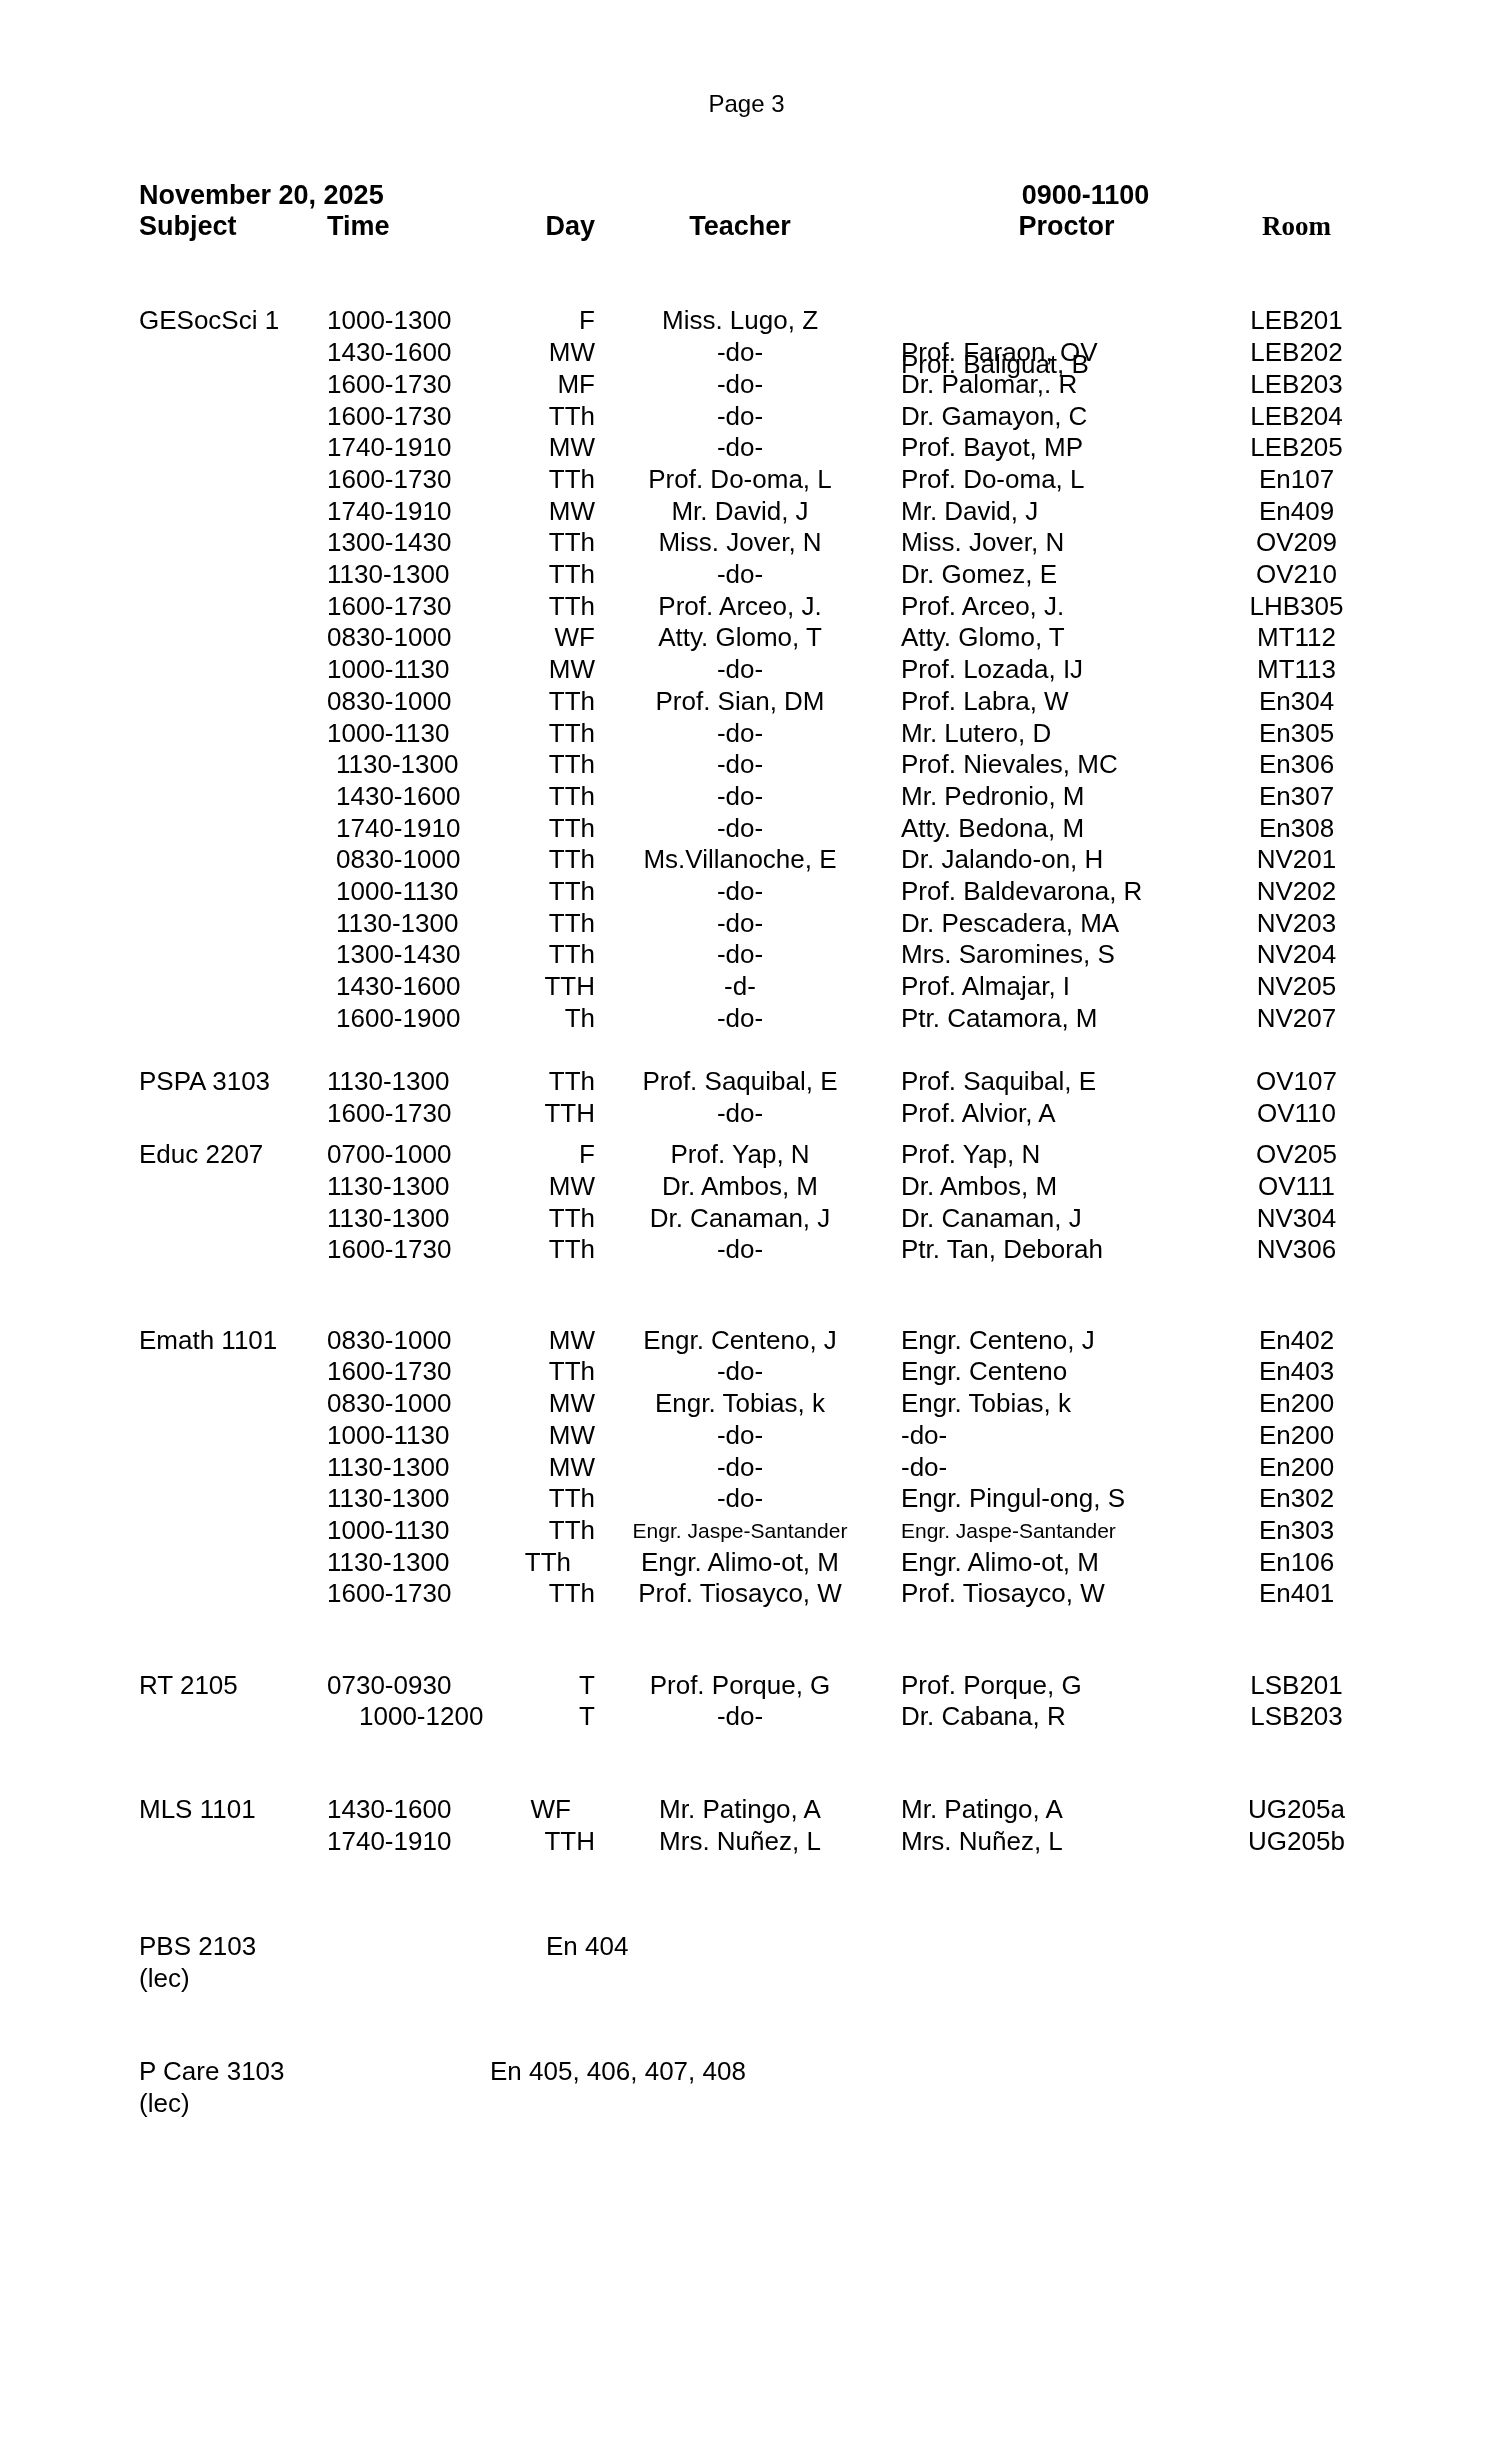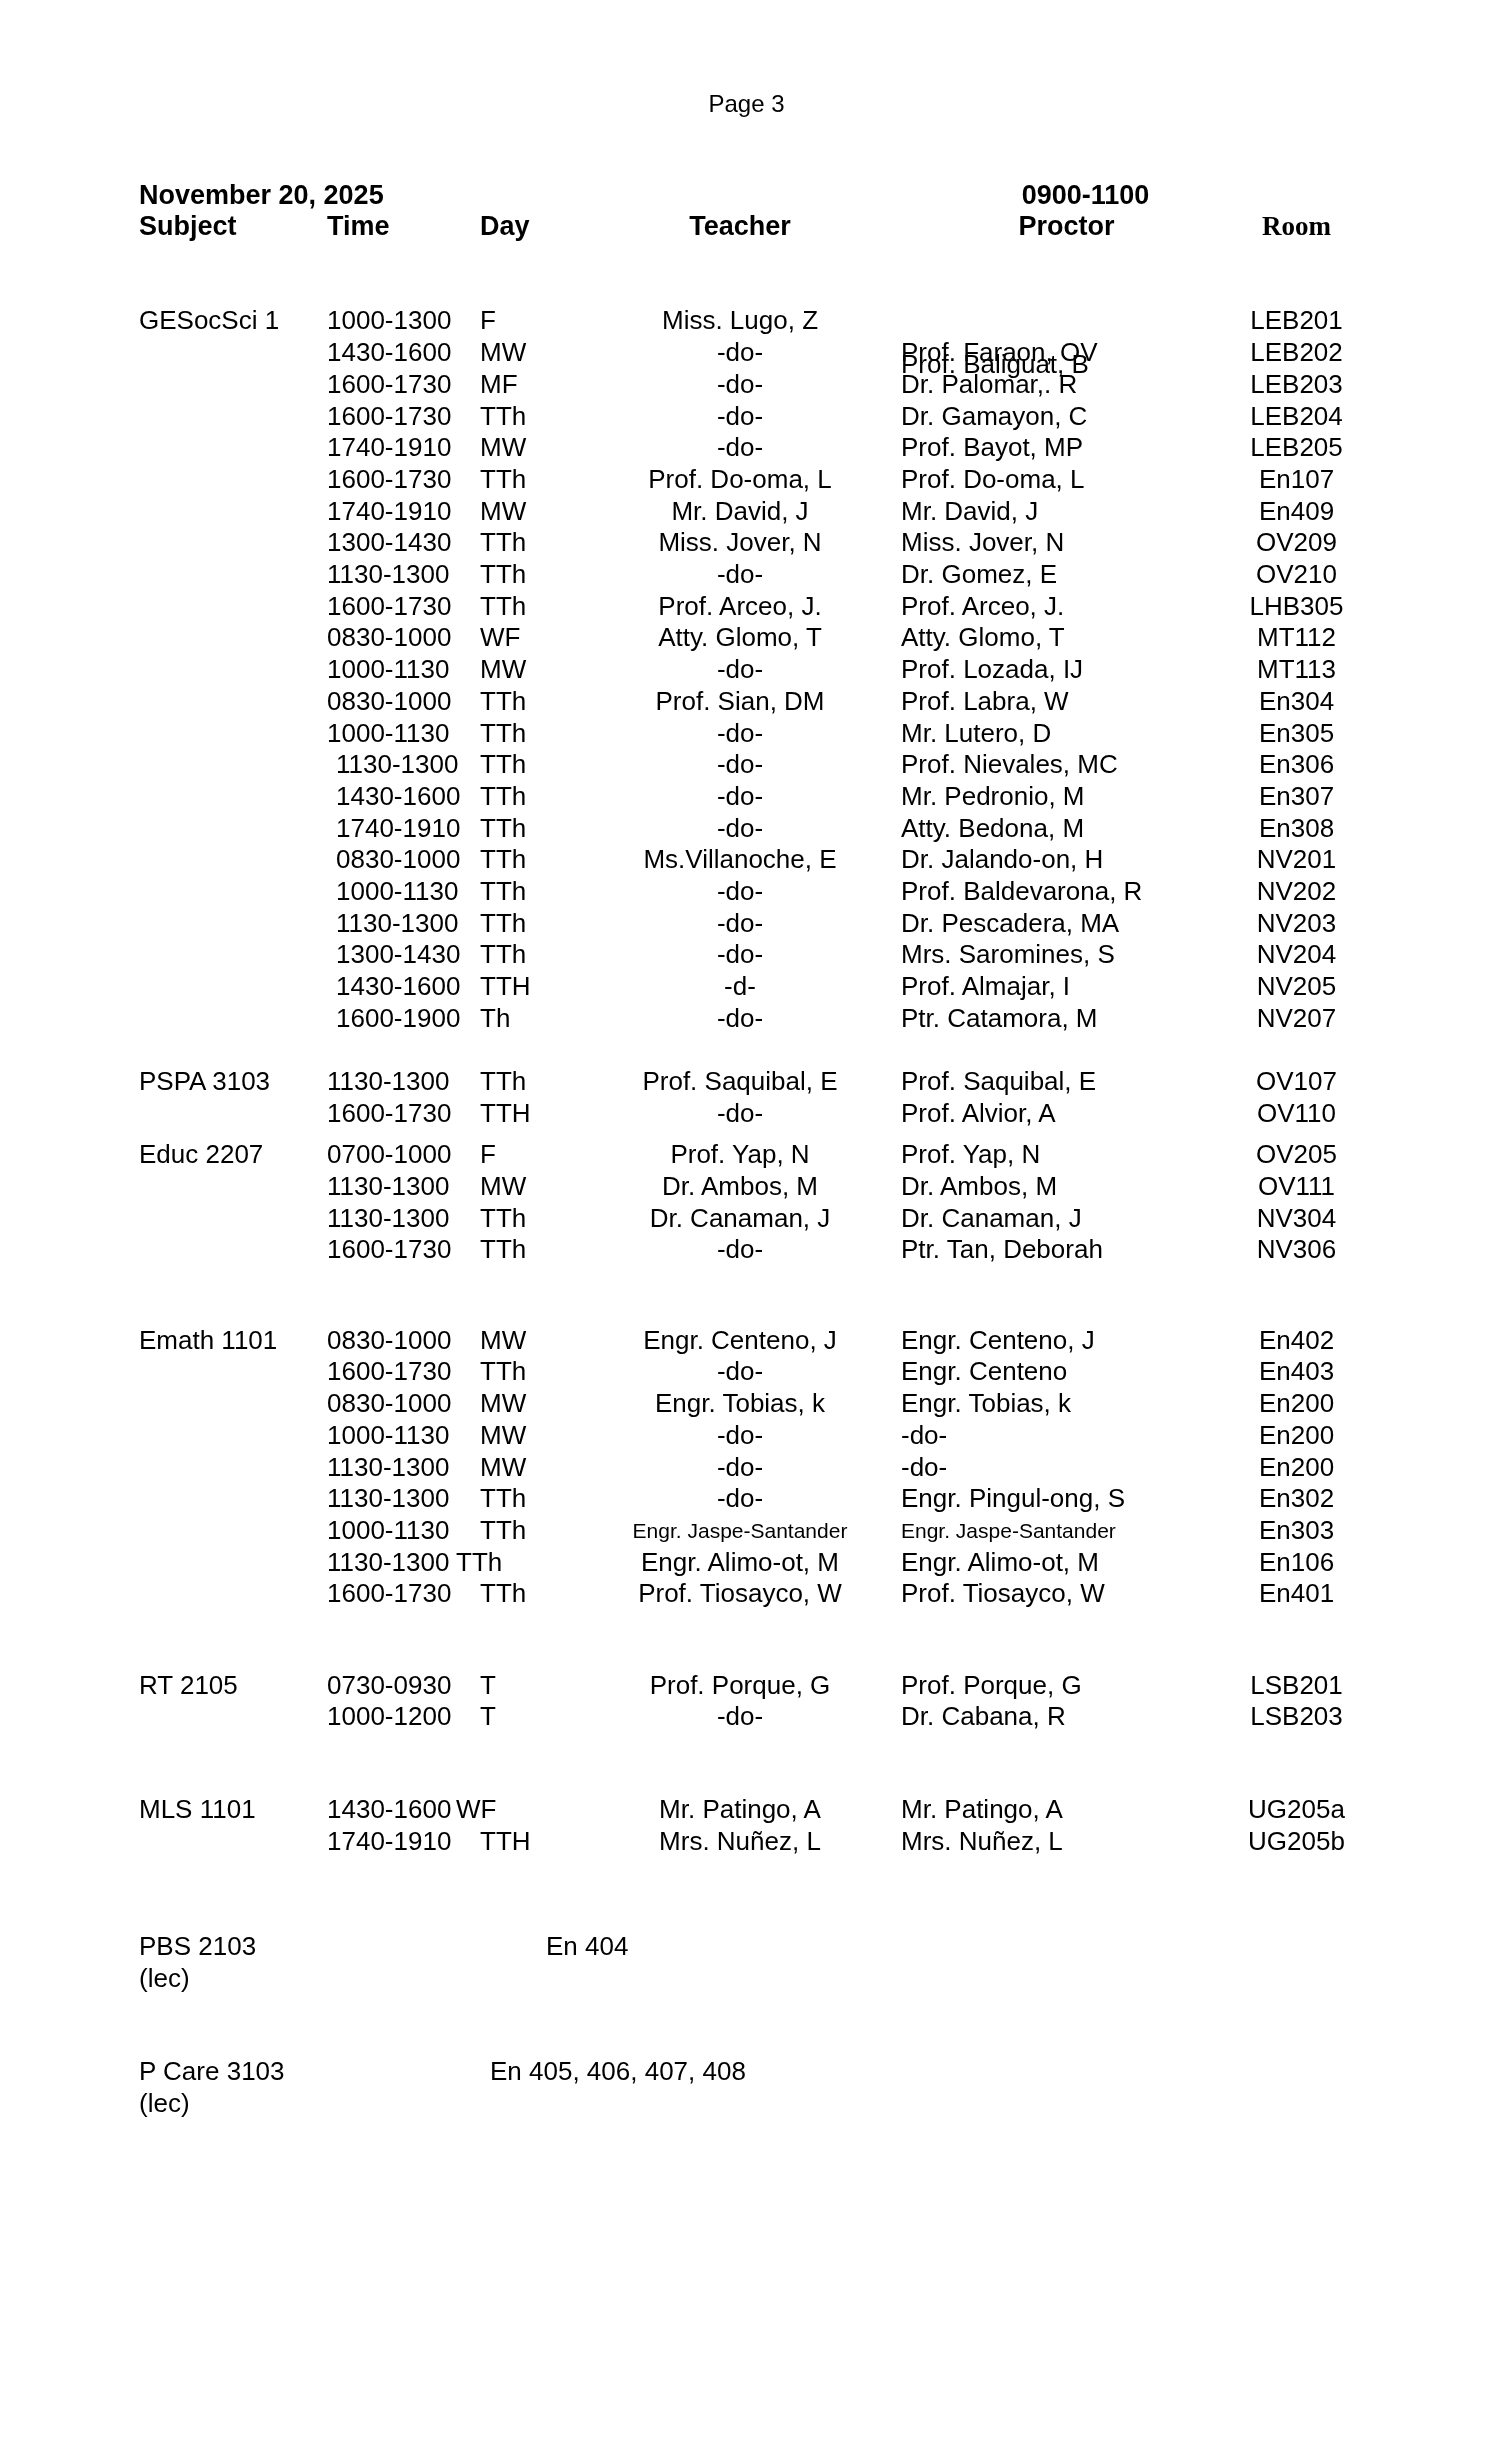--- a/index.html
+++ b/index.html
@@ -4,21 +4,21 @@
 <style>
   html, body { margin:0; padding:0; background:#ffffff; }
   body { width:1493px; height:2459px; position:relative; overflow:hidden;
          font-family:"Liberation Sans", sans-serif; color:#000; }
   .abs { position:absolute; white-space:nowrap; line-height:1; }
   .page-num { top:92px; left:0; width:1493px; text-align:center; font-size:24px; }
   .hdr { font-weight:bold; font-size:27px; }
   .cell { font-size:26px; }
   .c-subject { left:139px; }
   .c-time { left:327px; }
-  .c-day { left:480px; width:115px; text-align:left; }
+  .c-day { left:480px; width:115px; text-align:right; }
   .c-teacher { left:596px; width:288px; text-align:center; }
   .c-proctor { left:901px; }
   .c-room { left:1210px; width:173px; text-align:center; }
   .small { font-size:21px; }
 </style>
 </head>
 <body>
 
 <div class="abs page-num">Page 3</div>
 
@@ -342,21 +342,21 @@
     <div>
       <div class="abs cell c-subject" style="top: 1672px;">RT 2105</div>
       <div class="abs cell c-time" style="top: 1672px;">0730-0930</div>
       <div class="abs cell c-day" style="top: 1672px;">T</div>
       <div class="abs cell c-teacher" style="top: 1672px;">Prof. Porque, G</div>
       <div class="abs cell c-proctor" style="top: 1672px;">Prof. Porque, G</div>
       <div class="abs cell c-room" style="top: 1672px;">LSB201</div>
     </div>
     <div>
       <div class="abs cell c-subject" style="top: 1703px;"></div>
-      <div class="abs cell c-time" style="top: 1703px;">1000-1200</div>
+      <div class="abs cell c-time" style="top: 1703px; margin-left: 32px;">1000-1200</div>
       <div class="abs cell c-day" style="top: 1703px;">T</div>
       <div class="abs cell c-teacher" style="top: 1703px;">-do-</div>
       <div class="abs cell c-proctor" style="top: 1703px;">Dr. Cabana, R</div>
       <div class="abs cell c-room" style="top: 1703px;">LSB203</div>
     </div>
     <div>
       <div class="abs cell c-subject" style="top: 1796px;">MLS 1101</div>
       <div class="abs cell c-time" style="top: 1796px;">1430-1600</div>
       <div class="abs cell c-day" style="top: 1796px; left: 456px;">WF</div>
       <div class="abs cell c-teacher" style="top: 1796px;">Mr. Patingo, A</div>

